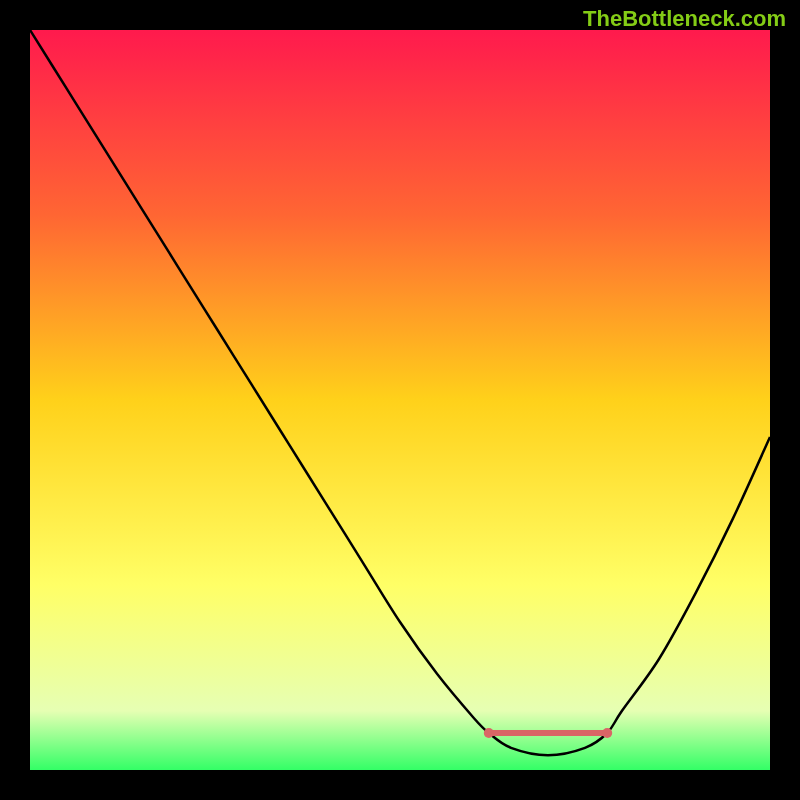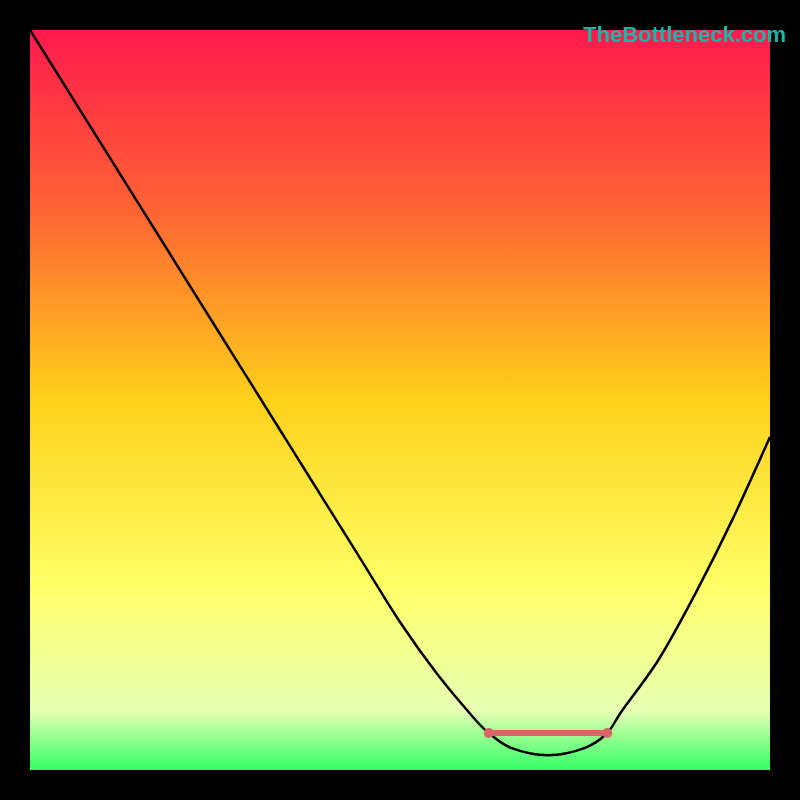--- a/index.html
+++ b/index.html
@@ -5,23 +5,23 @@
   * { margin: 0; padding: 0; box-sizing: border-box; }
   body {
     width: 800px;
     height: 800px;
     background: #000;
     position: relative;
     font-family: Arial, sans-serif;
   }
   .watermark {
     position: absolute;
-    top: 22px;
+    top: 6px;
     right: 14px;
-    color: #14b8a6;
+    color: #84cc16;
     font-size: 22px;
     font-weight: bold;
     z-index: 10;
   }
   .chart-area {
     position: absolute;
     top: 30px;
     left: 30px;
     width: 740px;
     height: 740px;

